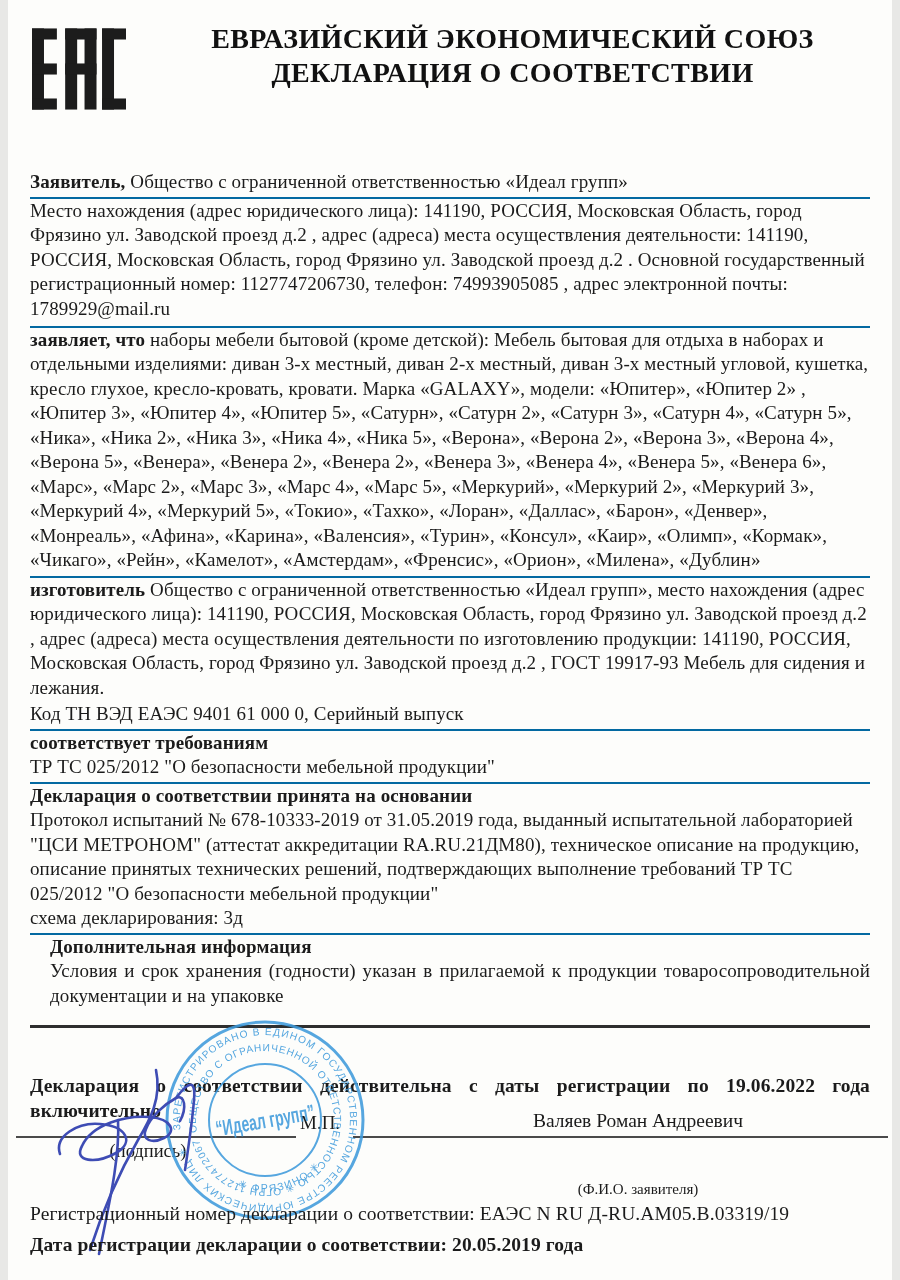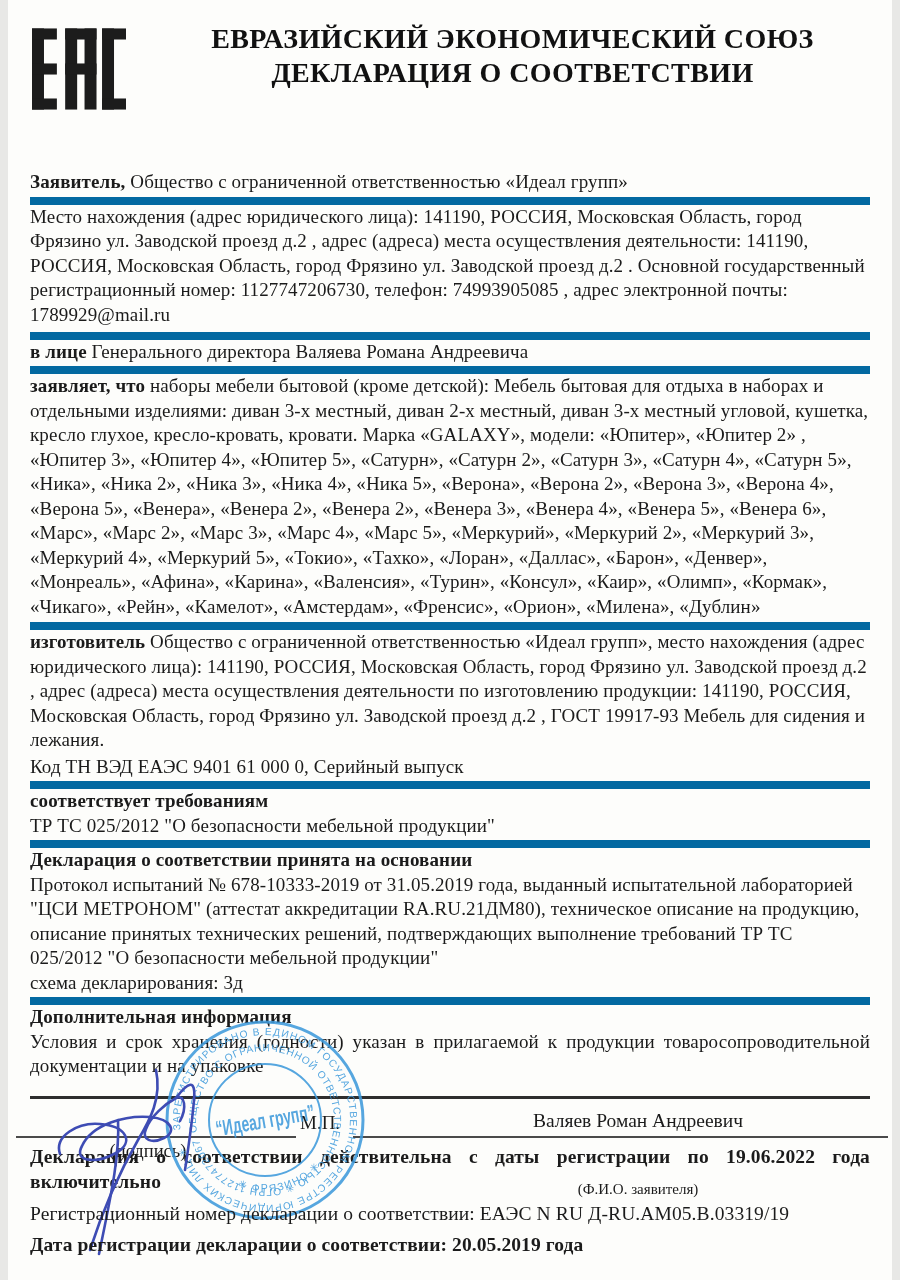--- a/index.html
+++ b/index.html
@@ -11,27 +11,27 @@
   
   .eac-logo { position:absolute; left:24px; top:26px; }
   .doc-title {
     position:absolute; left:150px; right:25px; top:22px;
     text-align:center; font-weight:bold; font-size:28px; line-height:1.22;
     color:#111; letter-spacing:0.4px;
   }
   
   .content { position:absolute; left:22px; right:22px; top:170px; }
   .row { font-size:19px; line-height:24.5px; letter-spacing:0.12px; padding:0 0 2px 0; }
-  .rule { border-bottom:8px solid #0369a1; }
+  .rule { border-bottom:2px solid #0369a1; }
   .lbl { font-weight:bold; }
   .mh-address  { min-height:125px; }
   .mh-declares { min-height:246px; }
   .mh-manuf    { min-height:121px; }
   .mh-basis    { min-height:146px; }
-  .mh-addinfo  { min-height:72px; }
+  .mh-addinfo  { min-height:72px;margin-left:20px; }
   .just { text-align:justify; }
   .thick-rule { border-bottom:3px solid #2e2e2e; margin-top:15px; }
   .validity { margin-top:5px; font-weight:bold; font-size:19.5px; line-height:25px; }
   .validity .l1 { text-align:justify; text-align-last:justify;margin-top:45px; }
   
   .sig-line-a { position:absolute; left:8px;  top:1136px; width:280px; border-top:2px solid #4a4a4a; }
   .sig-line-b { position:absolute; left:345px; top:1136px; width:535px; border-top:2px solid #4a4a4a; }
   .sig-caption { position:absolute; left:55px; top:1141px; width:170px; text-align:center; font-size:18.5px; }
   .mp { position:absolute; left:292px; top:1112px; font-size:19px; }
   .fio { position:absolute; left:380px; top:1110px; width:500px; text-align:center; font-size:19.5px; }
@@ -74,24 +74,20 @@
 
     <div class="row rule">
       <span class="lbl">Заявитель,</span>
       <span>Общество с ограниченной ответственностью «Идеал групп»</span>
     </div>
 
     <div class="row rule mh-address">
       <span>Место нахождения (адрес юридического лица): 141190, РОССИЯ, Московская Область, город Фрязино ул. Заводской проезд д.2 , адрес (адреса) места осуществления деятельности: 141190, РОССИЯ, Московская Область, город Фрязино ул. Заводской проезд д.2 . Основной государственный регистрационный номер: 1127747206730, телефон: 74993905085 , адрес электронной почты: 1789929@mail.ru</span>
     </div>
 
-    <div class="row rule">
-      <span class="lbl">в лице</span>
-      <span>Генерального директора Валяева Романа Андреевича</span>
-    </div>
 
     <div class="row rule mh-declares">
       <span class="lbl">заявляет, что</span>
       <span>наборы мебели бытовой (кроме детской): Мебель бытовая для отдыха в наборах и отдельными изделиями: диван 3-х местный, диван 2-х местный, диван 3-х местный угловой, кушетка, кресло глухое, кресло-кровать, кровати. Марка «GALAXY», модели: «Юпитер», «Юпитер 2» , «Юпитер 3», «Юпитер 4», «Юпитер 5», «Сатурн», «Сатурн 2», «Сатурн 3», «Сатурн 4», «Сатурн 5», «Ника», «Ника 2», «Ника 3», «Ника 4», «Ника 5», «Верона», «Верона 2», «Верона 3», «Верона 4», «Верона 5», «Венера», «Венера 2», «Венера 2», «Венера 3», «Венера 4», «Венера 5», «Венера 6», «Марс», «Марс 2», «Марс 3», «Марс 4», «Марс 5», «Меркурий», «Меркурий 2», «Меркурий 3», «Меркурий 4», «Меркурий 5», «Токио», «Тахко», «Лоран», «Даллас», «Барон», «Денвер», «Монреаль», «Афина», «Карина», «Валенсия», «Турин», «Консул», «Каир», «Олимп», «Кормак», «Чикаго», «Рейн», «Камелот», «Амстердам», «Френсис», «Орион», «Милена», «Дублин»</span>
     </div>
 
     <div class="row mh-manuf">
       <span class="lbl">изготовитель</span>
       <span>Общество с ограниченной ответственностью «Идеал групп», место нахождения (адрес юридического лица): 141190, РОССИЯ, Московская Область, город Фрязино ул. Заводской проезд д.2 , адрес (адреса) места осуществления деятельности по изготовлению продукции: 141190, РОССИЯ, Московская Область, город Фрязино ул. Заводской проезд д.2 , ГОСТ 19917-93 Мебель для сидения и лежания.</span>
     </div>

